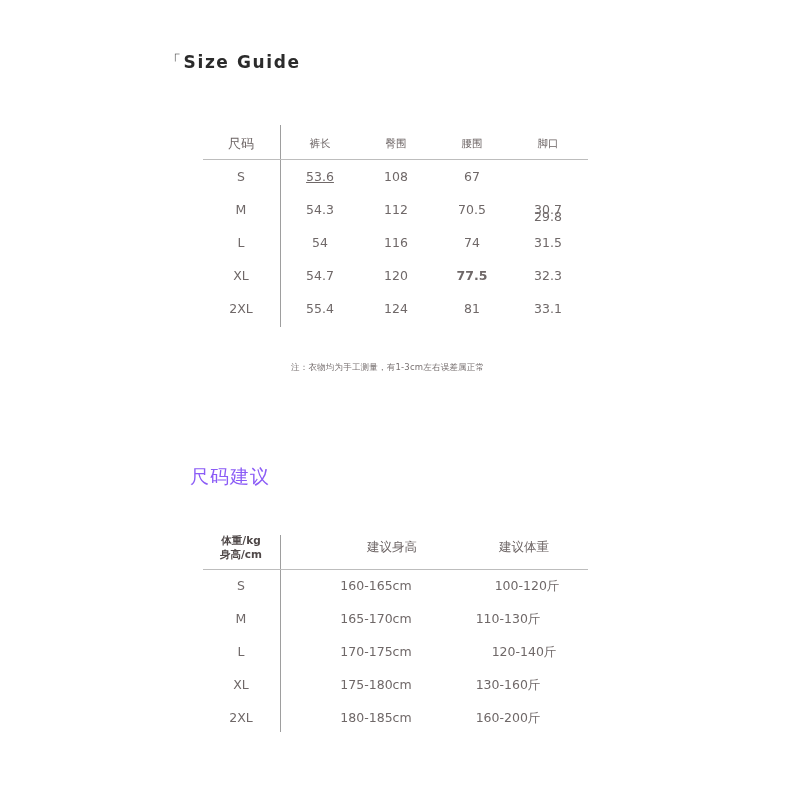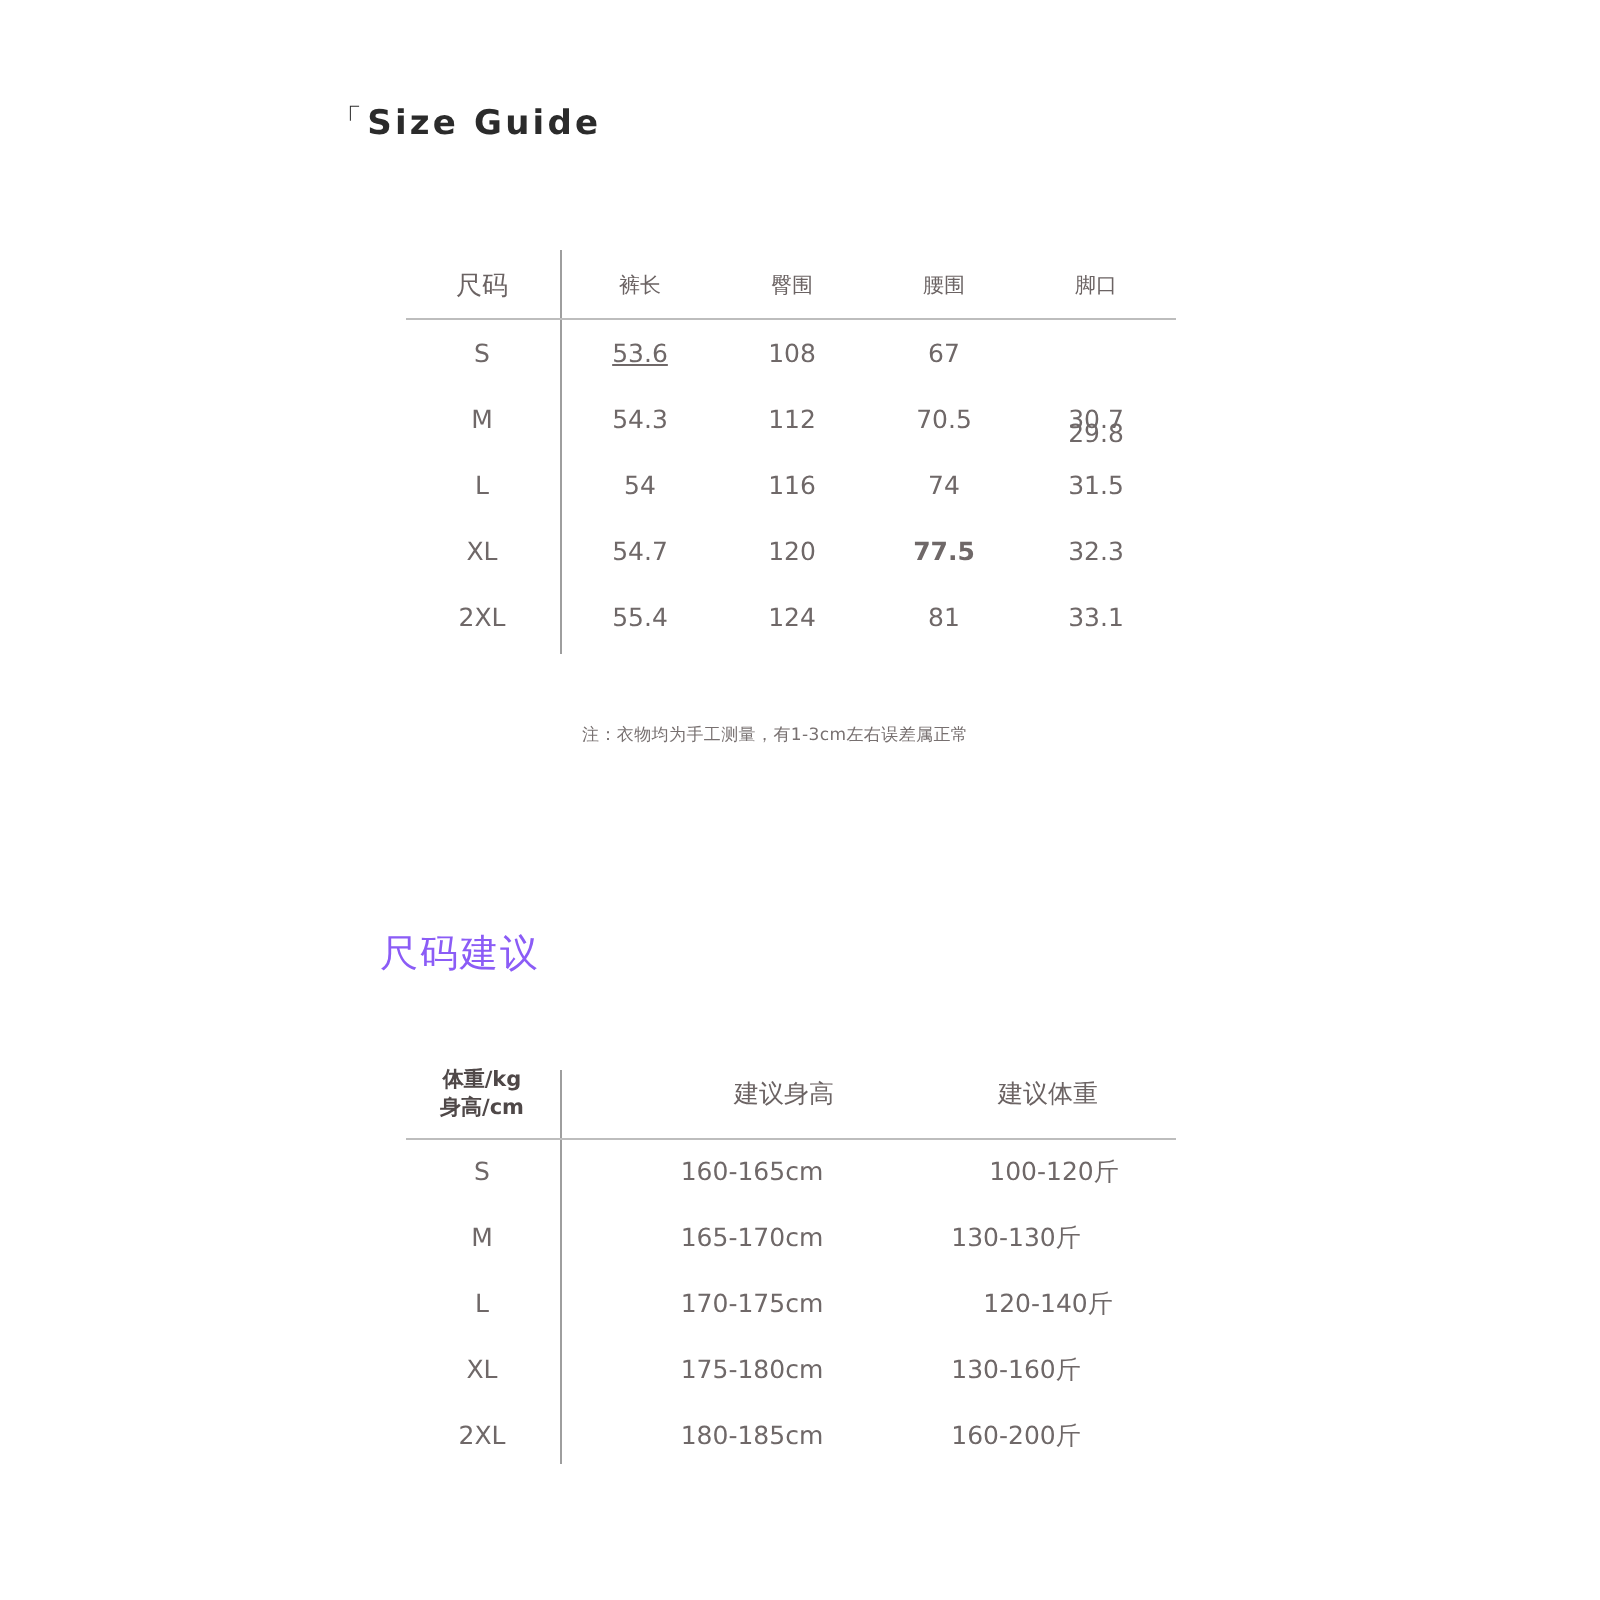--- a/index.html
+++ b/index.html
@@ -97,21 +97,21 @@
   </div>
 
   <div>
     <span class="cell t2-body" style="left:241px; top:580px;">S</span>
     <span class="cell t2-body" style="left:376px; top:580px;">160-165cm</span>
     <span class="cell t2-body" style="left:508px; top:580px;margin-left:19px;">100-120斤</span>
   </div>
   <div>
     <span class="cell t2-body" style="left:241px; top:613px;">M</span>
     <span class="cell t2-body" style="left:376px; top:613px;">165-170cm</span>
-    <span class="cell t2-body" style="left:508px; top:613px;">130-130斤</span>
+    <span class="cell t2-body" style="left:508px; top:613px;">110-130斤</span>
   </div>
   <div>
     <span class="cell t2-body" style="left:241px; top:646px;">L</span>
     <span class="cell t2-body" style="left:376px; top:646px;">170-175cm</span>
     <span class="cell t2-body" style="left:524px; top:646px;">120-140斤</span>
   </div>
   <div>
     <span class="cell t2-body" style="left:241px; top:679px;">XL</span>
     <span class="cell t2-body" style="left:376px; top:679px;">175-180cm</span>
     <span class="cell t2-body" style="left:508px; top:679px;">130-160斤</span>

